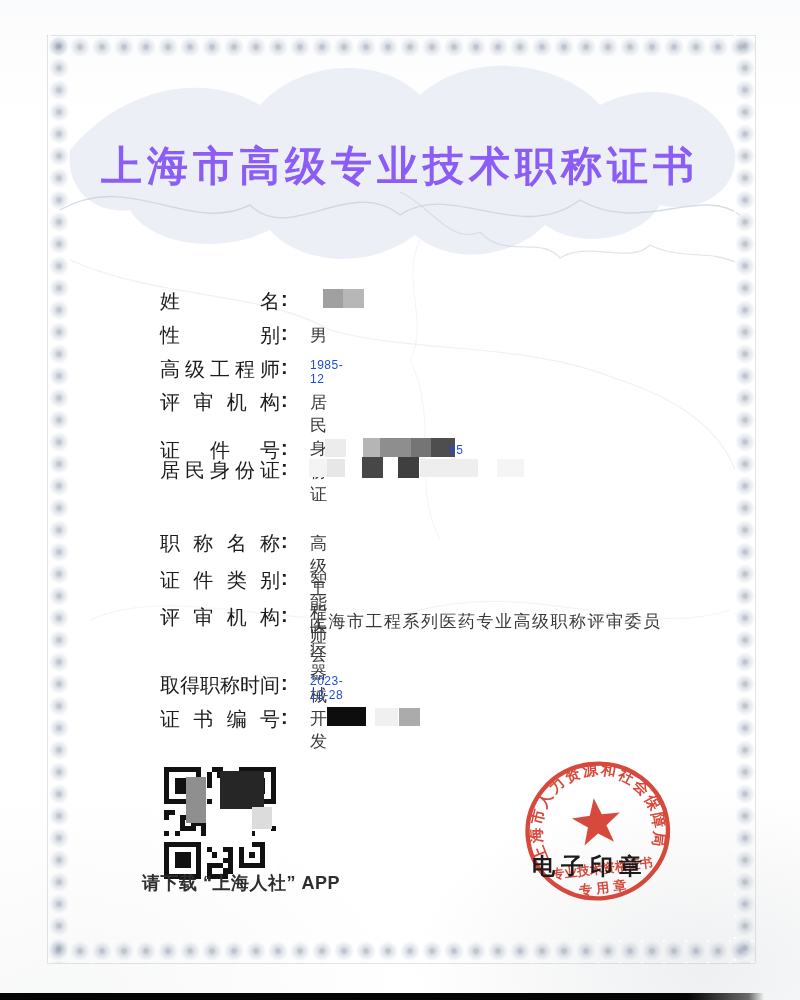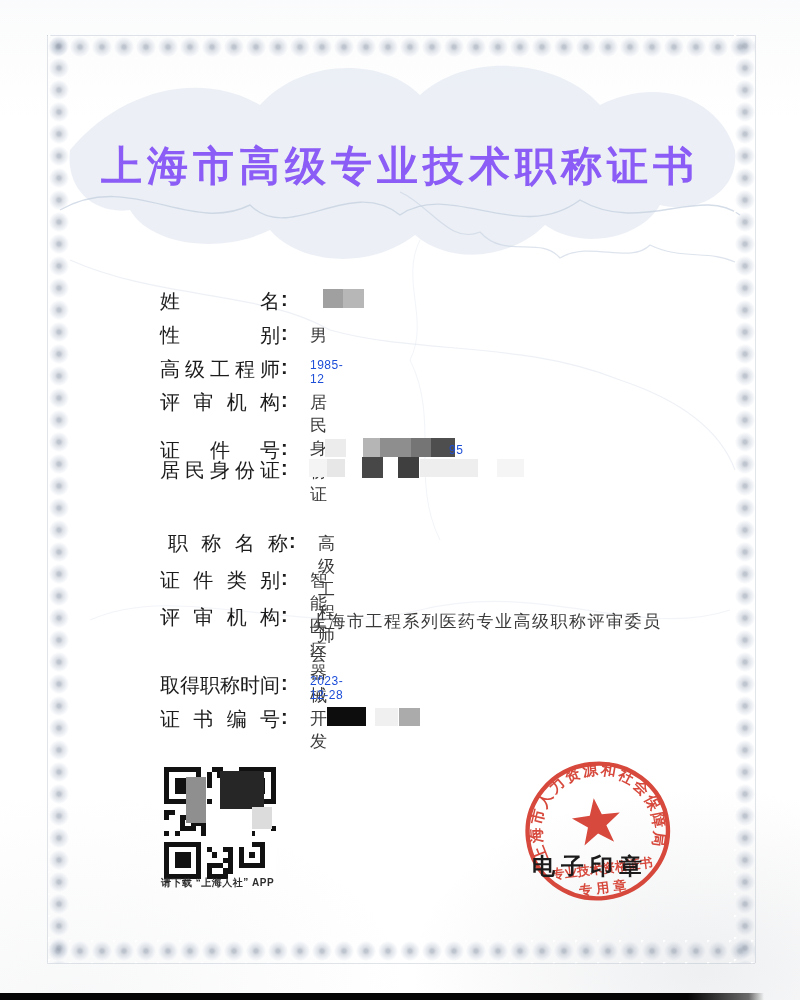--- a/index.html
+++ b/index.html
@@ -42,27 +42,27 @@
   .colon{font-weight:700;margin-left:1px;}
   .val{position:absolute;left:150px;top:2px;font-size:17px;color:#3a3a3a;
        font-family:"DejaVu Serif","Liberation Serif",serif;letter-spacing:1.5px;}
   .val-num{position:absolute;left:150px;top:2px;font-size:12px;color:#1d4ed8;
        font-family:"Liberation Sans","DejaVu Sans",sans-serif;letter-spacing:.5px;}
   .val-wrap{width:362px;line-height:33px;top:1px;}
   .blk{position:absolute;}
 
   .r-name{top:288px;} .r-gender{top:322px;} .r-birth{top:356px;}
   .r-idtype{top:389px;} .r-idnum{top:437px;} .r-emp{top:457px;}
-  .r-title{top:530px;margin-left:8px;} .r-spec{top:567px;} .r-org{top:604px;}
+  .r-title{top:530px;} .r-spec{top:567px;} .r-org{top:604px;}
   .r-date{top:672px;} .r-cert{top:706px;}
 
   .qr-wrap{position:absolute;left:162px;top:767px;width:116px;height:112px;}
   .qr-wrap svg{position:absolute;left:0;top:0;}
-  .qr-caption{position:absolute;left:161px;top:874px;width:220px;
-    font-size:10px;font-weight:700;color:#2e2e2e;line-height:18px;letter-spacing:.5px;}
+  .qr-caption{position:absolute;left:142px;top:874px;width:220px;
+    font-size:18px;font-weight:700;color:#2e2e2e;line-height:18px;letter-spacing:.5px;}
 
   .seal{position:absolute;left:520px;top:756px;width:156px;height:152px;}
   .seal-overlay{position:absolute;left:532px;top:851px;font-size:23px;font-weight:700;
     color:#1b1b1b;letter-spacing:6px;white-space:nowrap;}
 
   .scan-edge{position:absolute;left:0;top:993px;width:764px;height:7px;
     background:linear-gradient(to right,#050505 0 90%,#6a6a6a 98%,transparent 100%);}
 </style>
 </head>
 <body>

